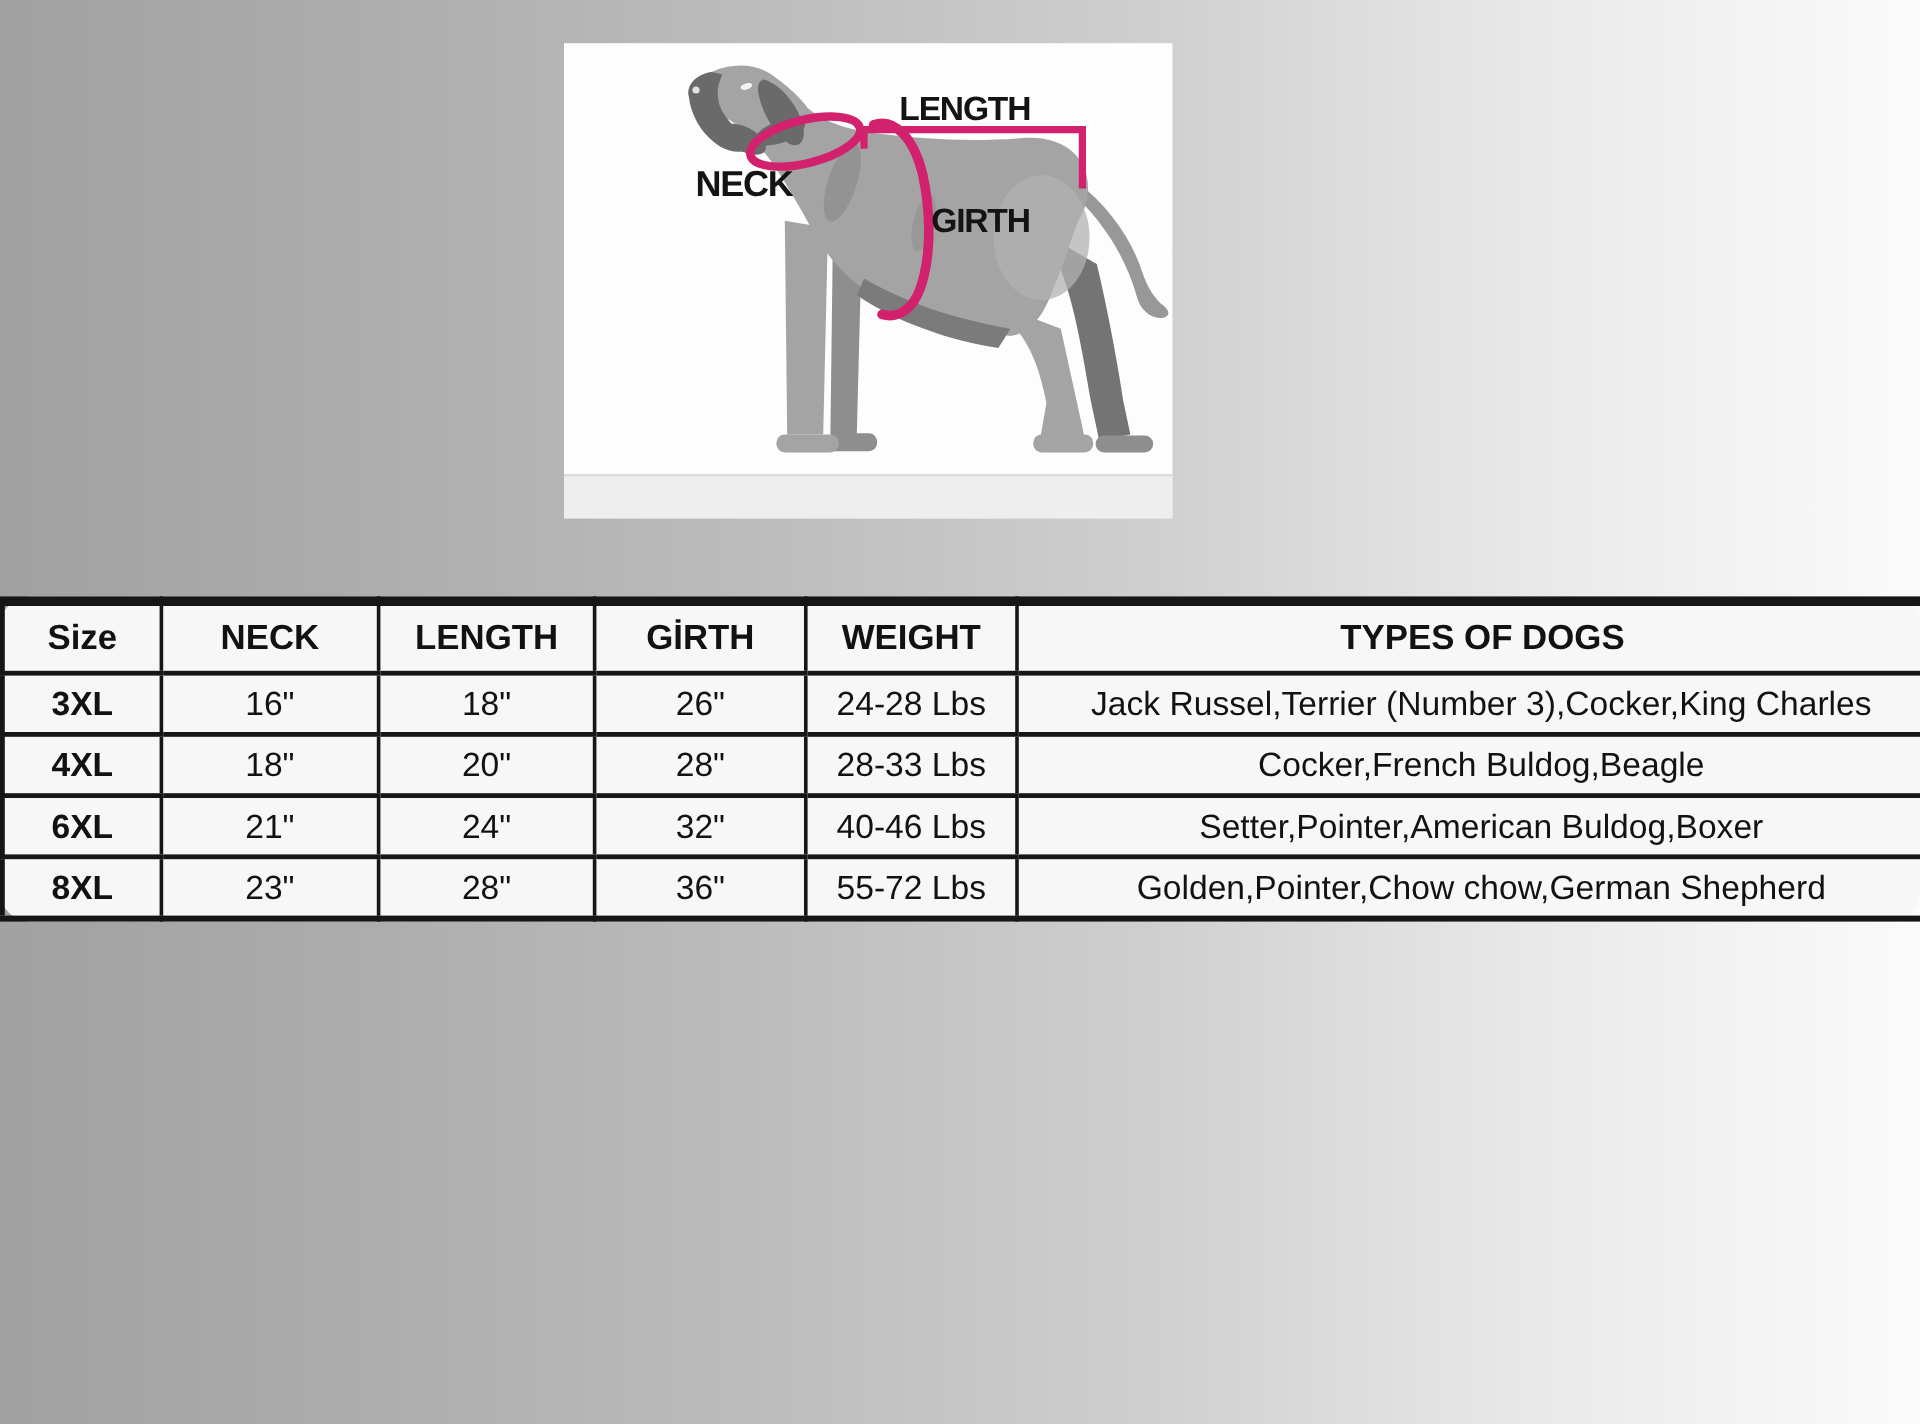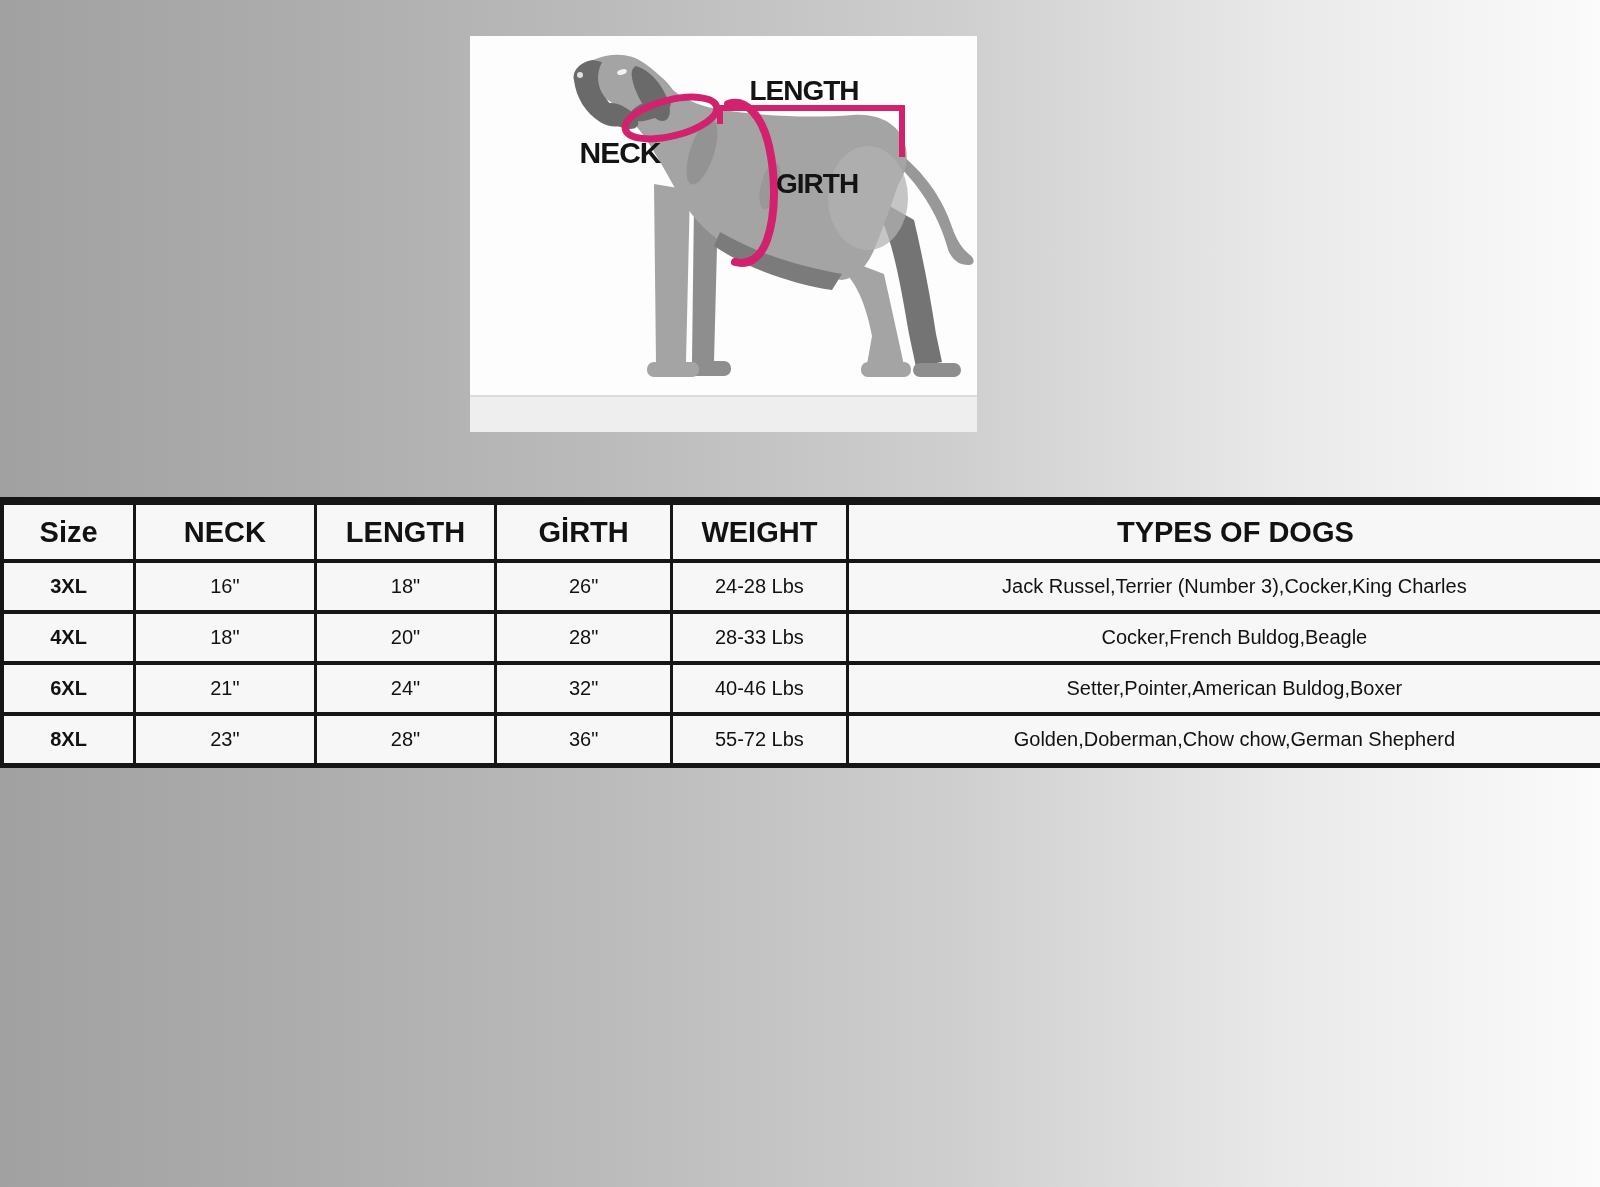--- a/index.html
+++ b/index.html
@@ -8,28 +8,28 @@
     background:linear-gradient(90deg,#a1a1a1 0%,#acacac 18%,#bbbbbb 38%,#cfcfcf 60%,#e9e9e9 80%,#fbfbfb 100%);
     font-family:"Liberation Sans",sans-serif; color:#121212;
   }
   .diagram-card { position:absolute; left:470px; top:36px; width:507px; height:396px; background:#fdfdfd; }
   .diagram-card svg { position:absolute; left:0; top:0; width:100%; height:100%; }
 
   table.size-chart {
     position:absolute; left:0; top:497px; width:1600px;
     border-collapse:collapse; table-layout:fixed;
     background:#f7f7f7;
-    border-top:8px solid #161616; border-bottom:5px solid #161616;
+    border-top:8px solid #161616; border-bottom:5px solid #161616;border-radius:25px;
   }
   .size-chart th, .size-chart td {
     border:3px solid #161616; border-top-width:4px; border-bottom-width:4px;
     vertical-align:middle; text-align:center; overflow:hidden; white-space:nowrap; padding:0;
   }
   .size-chart th { height:54px; font-size:29px; font-weight:bold; }
-  .size-chart td { height:47px; font-size:20px; }
+  .size-chart td { height:47px; font-size:28px; }
   .size-chart td.size-col { font-weight:bold; }
   .size-chart td.types-col { text-align:center; padding:0 2px 0 4px; }
   .size-chart th:first-child, .size-chart td:first-child { border-left-width:4px; }
   .size-chart th:last-child, .size-chart td:last-child { border-right:none;padding-left:22px; }
 
   text.diagram-label { font-family:"Liberation Sans",sans-serif; font-weight:bold; letter-spacing:-1px; fill:#141414; }
 </style>
 </head>
 <body>
 
@@ -136,17 +136,17 @@
         <td>32"</td>
         <td>40-46 Lbs</td>
         <td class="types-col">Setter,Pointer,American Buldog,Boxer</td>
       </tr>
       <tr>
         <td class="size-col">8XL</td>
         <td>23"</td>
         <td>28"</td>
         <td>36"</td>
         <td>55-72 Lbs</td>
-        <td class="types-col">Golden,Doberman,Chow chow,German Shepherd</td>
+        <td class="types-col">Golden,Pointer,Chow chow,German Shepherd</td>
       </tr>
     </tbody>
   </table>
 </div>
 
 </body></html>

